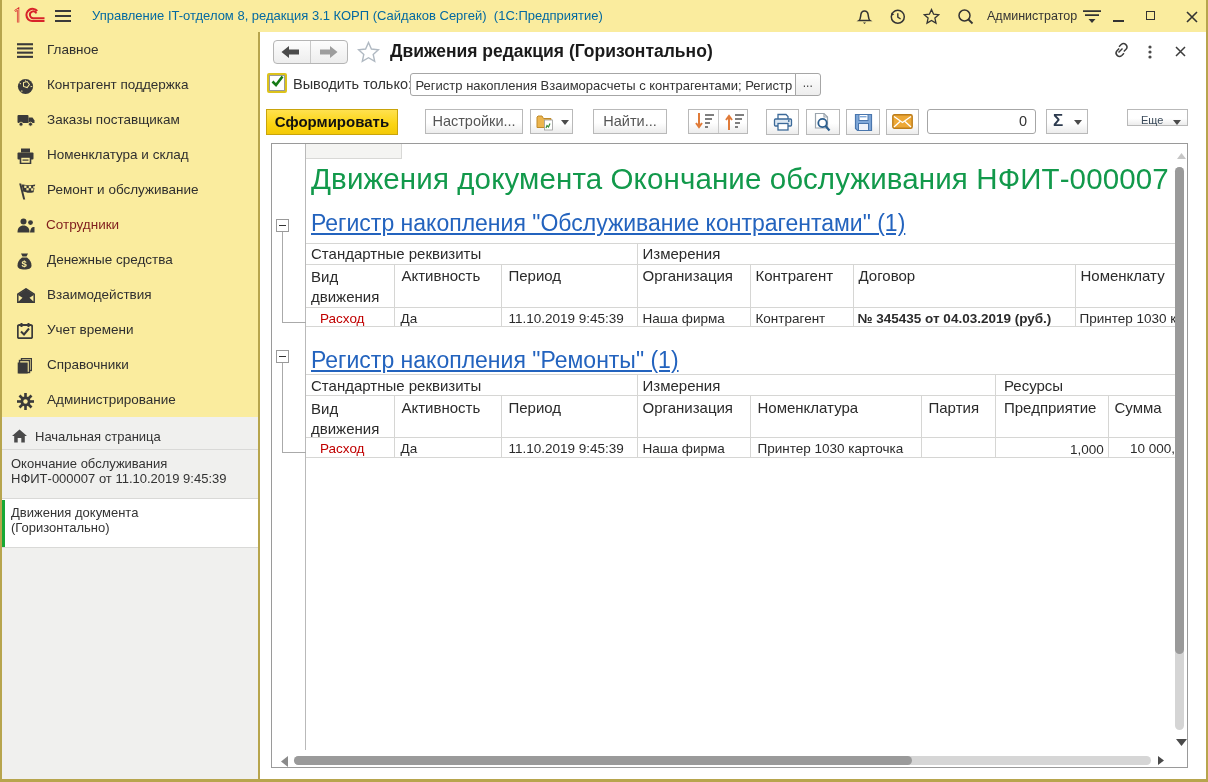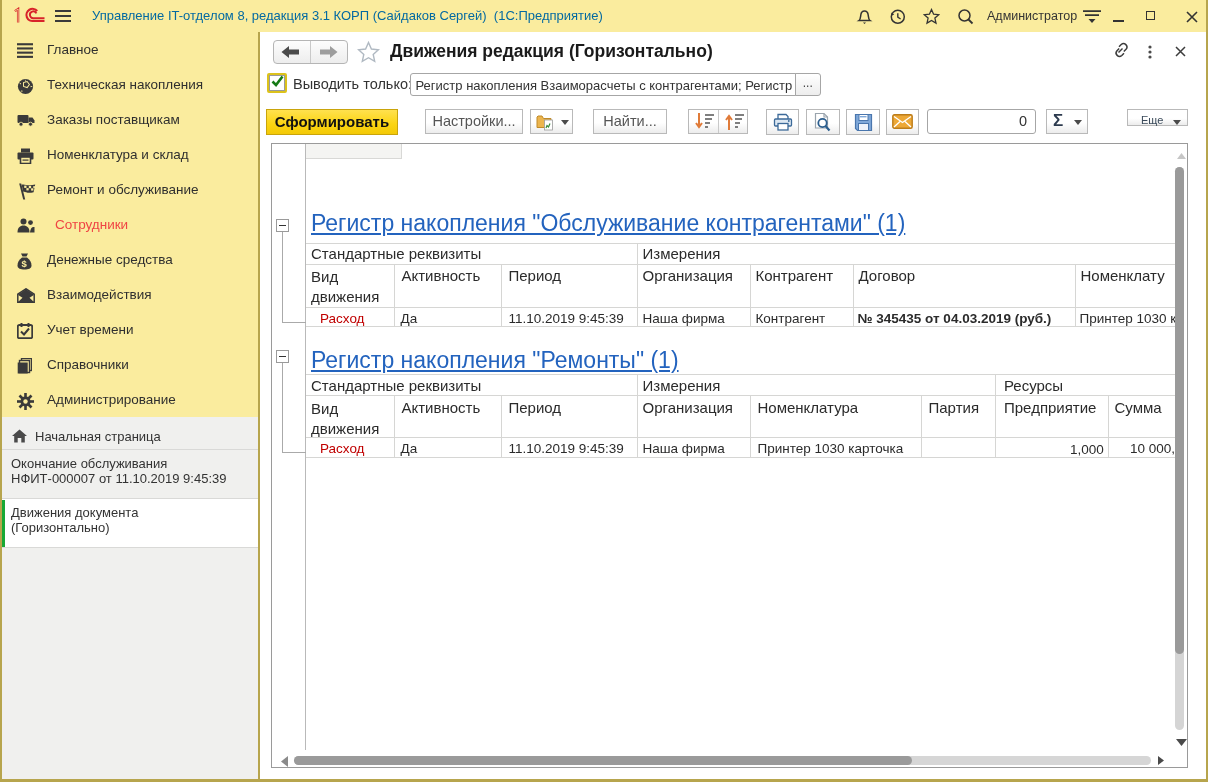--- a/index.html
+++ b/index.html
@@ -88,21 +88,21 @@
 <circle cx="8.5" cy="8.5" r="7.6" fill="#3a3a3a"></circle>
 <g fill="#FAEC9E">
         <path d="M8.5 3.2 L11.6 5.4 L10.4 9 L6.6 9 L5.4 5.4 Z" transform="rotate(18 8.5 8.5)" fill="none" stroke="#FAEC9E" stroke-width="1"></path>
 <path d="M8.5 1.2 L9 3.4 L8 3.4 Z"></path>
         <path d="M15.8 8.5 L13.6 9.3 L13.6 7.7 Z"></path>
         <path d="M3.2 13.6 L5 12.2 L5.8 13.4 Z"></path>
         <path d="M2.2 4.6 L4.2 5.6 L3.4 6.6 Z"></path>
       </g>
 </svg>
   </div>
-<div class="abs" style="left:47px;top:77.3px;font-size:13.5px;color:#2f2f2f">Техническая накопления</div>
+<div class="abs" style="left:47px;top:77.3px;font-size:13.5px;color:#2f2f2f">Контрагент поддержка</div>
 <div class="abs" style="left:17px;top:112.5px" id="menu-truck">
     <svg width="18" height="14" viewBox="0 0 18 14">
       <rect x="0.5" y="2" width="11" height="8" rx="1" fill="#3a3a3a"></rect>
       <path d="M11.5 4.5 L15.5 4.5 L17.5 7.5 L17.5 10 L11.5 10 Z" fill="#3a3a3a"></path>
       <circle cx="4" cy="11.2" r="2" fill="#3a3a3a" stroke="#FAEC9E" stroke-width="0.8"></circle>
       <circle cx="13.5" cy="11.2" r="2" fill="#3a3a3a" stroke="#FAEC9E" stroke-width="0.8"></circle>
     </svg>
   </div>
 <div class="abs" style="left:47px;top:112.3px;font-size:13.5px;color:#2f2f2f">Заказы поставщикам</div>
 <div class="abs" style="left:17px;top:147.5px" id="menu-printer">
@@ -129,21 +129,21 @@
   </div>
 <div class="abs" style="left:47px;top:182.3px;font-size:13.5px;color:#2f2f2f">Ремонт и обслуживание</div>
 <div class="abs" style="left:17px;top:217.5px" id="menu-people">
     <svg width="18" height="15" viewBox="0 0 18 15">
       <circle cx="6.5" cy="3.6" r="3" fill="#3a3a3a"></circle>
       <path d="M0.5 14.5 C0.5 9.5 3 7.5 6.5 7.5 C10 7.5 12.5 9.5 12.5 14.5 Z" fill="#3a3a3a"></path>
       <circle cx="13.5" cy="4.6" r="2.4" fill="#3a3a3a"></circle>
       <path d="M13 14.5 C13.5 10 15 8.5 17.5 9 L17.5 14.5 Z" fill="#3a3a3a"></path>
     </svg>
   </div>
-<div class="abs" style="left:55px;top:217.3px;font-size:13.5px;color:#ef4444">Сотрудники</div>
+<div class="abs" style="left:46px;top:217.3px;font-size:13.5px;color:#7f1d1d">Сотрудники</div>
 <div class="abs" style="left:17px;top:252.5px" id="menu-money">
     <svg width="16" height="17" viewBox="0 0 16 17">
       <path d="M5.5 3.5 L4 0.5 L11 0.5 L9.5 3.5 Z" fill="#3a3a3a"></path>
       <path d="M5 4.5 C1.5 7 0.5 10 0.5 12.5 C0.5 15.5 3.5 16.5 7.5 16.5 C11.5 16.5 14.5 15.5 14.5 12.5 C14.5 10 13.5 7 10 4.5 Z" fill="#3a3a3a"></path>
       <text x="4.6" y="14" font-family="Liberation Sans" font-size="9.5" font-weight="bold" fill="#FAEC9E">$</text>
     </svg>
   </div>
 <div class="abs" style="left:47px;top:252.3px;font-size:13.5px;color:#2f2f2f">Денежные средства</div>
 <div class="abs" style="left:17px;top:287.5px" id="menu-mail">
     <svg width="18" height="15" viewBox="0 0 18 15">
@@ -350,20 +350,21 @@
   <div class="abs" style="left:4px;top:75px;width:13px;height:13px;border:1px solid #9a9a9a;background:#fff"></div>
   <div class="abs" style="left:7px;top:81px;width:7px;height:1px;background:#333"></div>
   <div class="abs" style="left:10px;top:88px;width:1px;height:90px;background:#aaa"></div>
   <div class="abs" style="left:10px;top:178px;width:24px;height:1px;background:#aaa"></div>
 
   <div class="abs" style="left:4px;top:206px;width:13px;height:13px;border:1px solid #9a9a9a;background:#fff"></div>
   <div class="abs" style="left:7px;top:212px;width:7px;height:1px;background:#333"></div>
   <div class="abs" style="left:10px;top:219px;width:1px;height:89px;background:#aaa"></div>
   <div class="abs" style="left:10px;top:308px;width:24px;height:1px;background:#aaa"></div>
 
+  <div class="abs" style="left:39px;top:18px;width:866px;overflow:hidden;font-size:29.5px;letter-spacing:0.12px;color:#12994B;white-space:nowrap">Движения документа Окончание обслуживания НФИТ-000007</div>
 
   <div class="abs" style="left:39px;top:66px;font-size:23px;color:#2363BE;text-decoration:underline;white-space:nowrap">Регистр накопления "Обслуживание контрагентами" (1)</div>
 
   <div class="abs" style="left:34px;top:98.5px;width:870px;height:1px;background:#d6d6d4"></div>
 <div class="abs" style="left:34px;top:119.5px;width:870px;height:1px;background:#d6d6d4"></div>
 <div class="abs" style="left:34px;top:162.5px;width:870px;height:1px;background:#d6d6d4"></div>
 <div class="abs" style="left:34px;top:181.5px;width:870px;height:1px;background:#d6d6d4"></div>
 <div class="abs" style="left:364.7px;top:98.5px;width:1px;height:21.0px;background:#d6d6d4"></div>
 <div class="abs" style="left:121.5px;top:119.5px;width:1px;height:62.0px;background:#d6d6d4"></div>
 <div class="abs" style="left:228.5px;top:119.5px;width:1px;height:62.0px;background:#d6d6d4"></div>

